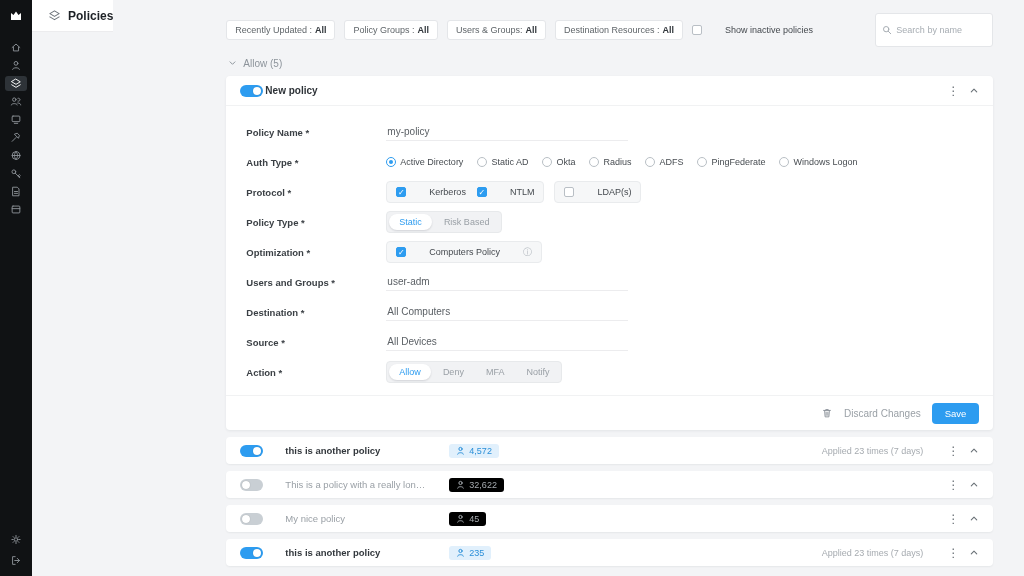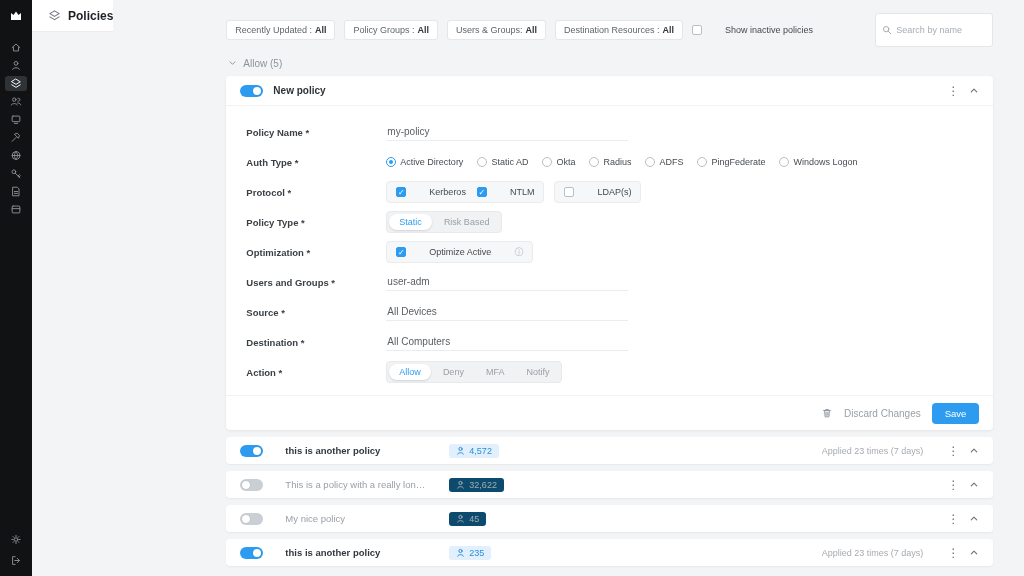--- a/index.html
+++ b/index.html
@@ -36,21 +36,21 @@
   .search{margin-left:auto;width:118px;height:21px;background:#fff;border:1px solid #e4e6e9;border-radius:3px;display:flex;align-items:center;gap:4px;padding:16px 6px}
   .search svg{color:#a7adb3;flex-shrink:0}
   .search input{border:none;outline:none;width:100%;font-size:9px;color:#55595e;font-family:inherit;background:transparent}
   .search input::placeholder{color:#a7adb3}
 
   
   .sect{display:flex;align-items:center;gap:6px;margin:11px 0 7px 2px;color:#8d949b;font-size:10px;cursor:pointer}
 
   
   .card{background:#fff;border-radius:4px;box-shadow:0 1px 3px rgba(20,30,40,.07)}
-  .card-h{height:30px;display:flex;align-items:center;gap:10px;padding:0 14px;border-bottom:1px solid #f1f2f3}
+  .card-h{height:30px;display:flex;align-items:center;gap:2px;padding:0 14px;border-bottom:1px solid #f1f2f3}
   .card-h .cname{font-size:10px;font-weight:bold;color:#2e3338}
   .hctl{margin-left:auto;display:flex;align-items:center;gap:8px;color:#697076}
   .kebab{font-size:12px;color:#697076;cursor:pointer;padding:0 2px;line-height:1}
   .chev{display:flex;cursor:pointer;color:#697076}
 
   .form{padding:11px 0 8px}
   .frow{display:flex;align-items:center;min-height:30px;padding-left:20px}
   .flabel{width:140px;font-size:9.5px;font-weight:bold;color:#3b4045;flex-shrink:0}
   .fline{width:242px;border:none;border-bottom:1px solid #ececee;font-size:10px;color:#5b6065;padding:3px 1px;background:transparent;outline:none;font-family:inherit}
 
@@ -71,21 +71,21 @@
 
   .card-f{border-top:1px solid #f1f2f3;height:35px;display:flex;align-items:center;justify-content:flex-end;gap:11px;padding:0 14px}
   .trash{color:#8d949b;display:flex;cursor:pointer}
   .discard{font-size:10px;color:#9aa0a6;cursor:pointer}
   .save{background:#2d9cf0;color:#fff;border:none;border-radius:4px;font-size:9.5px;padding:5px 13px;cursor:pointer;font-family:inherit}
 
   
   .prow{background:#fff;border-radius:4px;box-shadow:0 1px 2px rgba(20,30,40,.06);height:27px;display:flex;align-items:center;gap:22px;margin-top:7px;padding:0 14px;cursor:pointer}
   .pname{width:142px;font-size:9.5px;color:#9aa0a6;white-space:nowrap;overflow:hidden;text-overflow:ellipsis;flex-shrink:0}
   .prow.on .pname{color:#33383d;font-weight:bold}
-  .badge{display:inline-flex;align-items:center;gap:4px;background:#0c4a6e;color:#a6abb0;border-radius:3px;padding:2px 7px;font-size:9px;flex-shrink:0}
+  .badge{display:inline-flex;align-items:center;gap:4px;background:#000000;color:#a6abb0;border-radius:3px;padding:2px 7px;font-size:9px;flex-shrink:0}
   .prow.on .badge{background:#e1f0fc;color:#2b8fd8}
   .applied{margin-left:auto;font-size:9px;color:#a6abb0;white-space:nowrap}
   .prow .hctl{margin-left:0}
 
   
   .toggle{width:23px;height:12px;border-radius:7px;background:#c9cfd4;position:relative;flex-shrink:0;cursor:pointer}
   .toggle::after{content:"";position:absolute;width:8px;height:8px;border-radius:50%;background:#fff;top:2px;left:2px;box-shadow:0 0 1px rgba(0,0,0,.3)}
   .toggle.on{background:#2d9cf0}
   .toggle.on::after{left:13px}
 </style>
@@ -308,39 +308,39 @@
                 <button class="seg-btn on">Static</button>
                 <button class="seg-btn">Risk Based</button>
               </div>
             </div>
 
             <div class="frow">
               <span class="flabel">Optimization *</span>
               <div class="chip">
                 <label class="cbl">
                   <span class="cb on"></span>
-                  <span>Optimize Active</span>
+                  <span>Computers Policy</span>
                   <span class="info">ⓘ</span>
                 </label>
               </div>
             </div>
 
             <div class="frow">
               <span class="flabel">Users and Groups *</span>
               <input class="fline" type="text" value="user-adm" style="">
             </div>
 
             <div class="frow">
+              <span class="flabel">Destination *</span>
+              <input class="fline" type="text" value="All Computers" style="">
+            </div>
+
+            <div class="frow">
               <span class="flabel">Source *</span>
               <input class="fline" type="text" value="All Devices" style="">
-            </div>
-
-            <div class="frow">
-              <span class="flabel">Destination *</span>
-              <input class="fline" type="text" value="All Computers" style="">
             </div>
 
             <div class="frow">
               <span class="flabel">Action *</span>
               <div class="seg">
                 <button class="seg-btn on">Allow</button>
                 <button class="seg-btn">Deny</button>
                 <button class="seg-btn">MFA</button>
                 <button class="seg-btn">Notify</button>
               </div>

